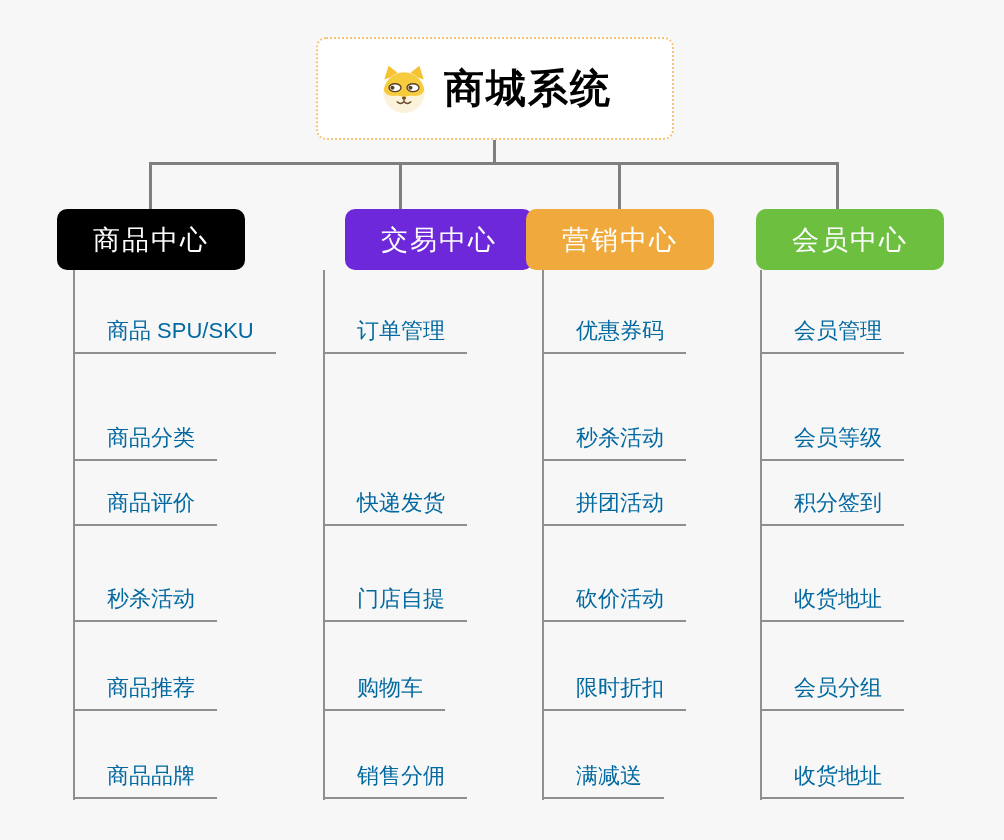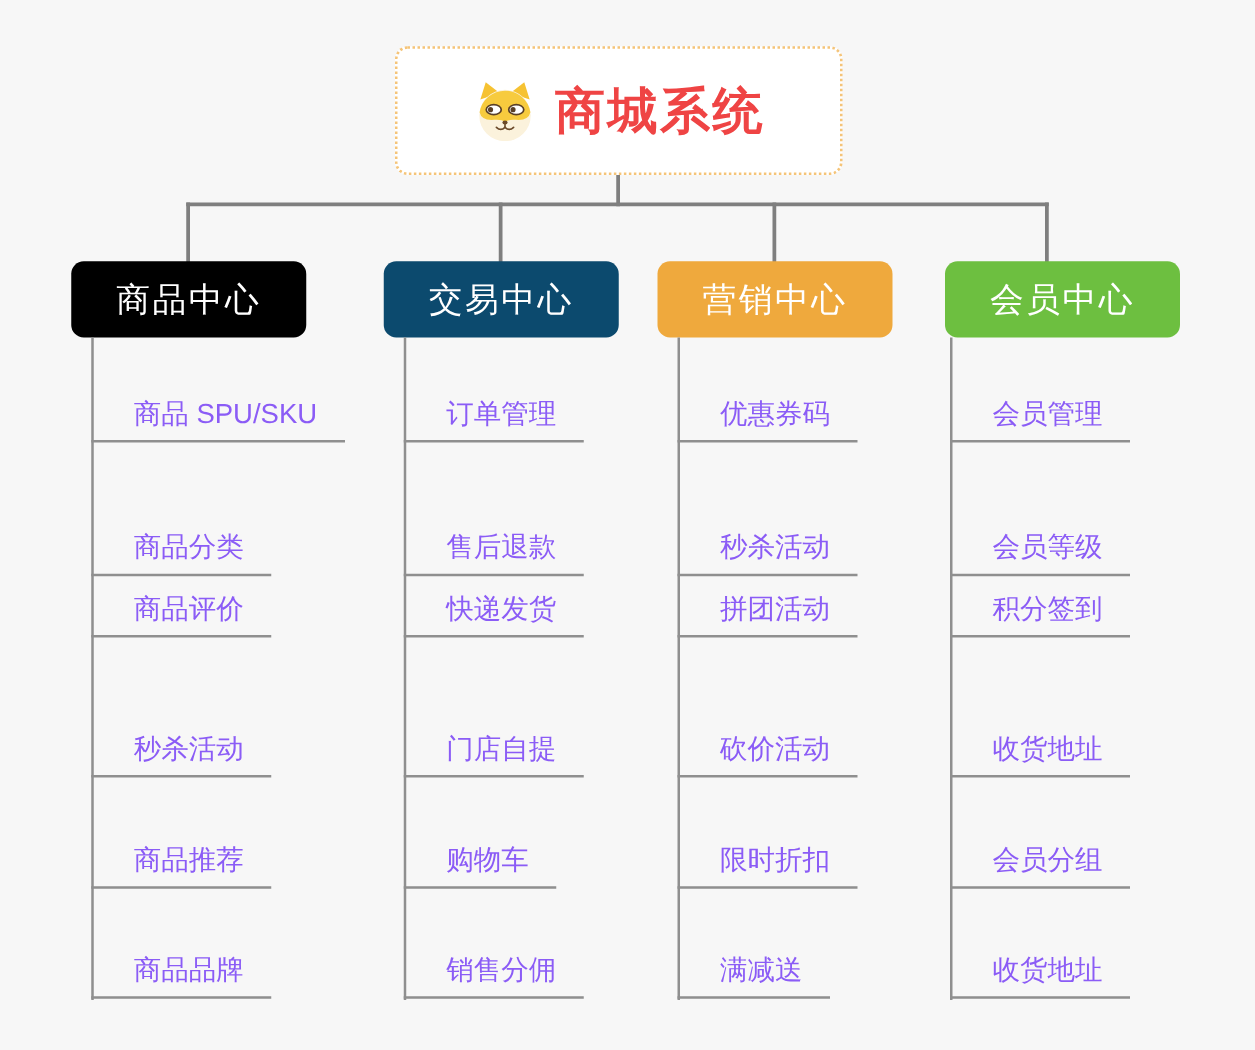--- a/index.html
+++ b/index.html
@@ -22,21 +22,21 @@
   .drop.d3 { left:836px; }
 
   
   .root-node {
     position:absolute; left:316px; top:37px; width:358px; height:103px;
     background:#ffffff; border:2px dotted #f5c478; border-radius:10px;
     display:flex; align-items:center; justify-content:center; gap:14px;
     cursor:pointer;
   }
   .root-title {
-    font-size:40px; font-weight:600; color:#ef4444; letter-spacing:2px;
+    font-size:40px; font-weight:600; color:#000000; letter-spacing:2px;
   }
   .shiba { display:inline-flex; }
 
   
   .branch { position:absolute; top:0; width:188px; height:840px; }
   .branch.b0 { left:57px; }
   .branch.b1 { left:307px; }
   .branch.b2 { left:526px; }
   .branch.b3 { left:744px; }
 
@@ -48,28 +48,28 @@
   }
 
   .spine {
     position:absolute; left:16px; top:270px; width:2px; height:530px;
     background:#8f8f8f;
   }
 
   .leaf {
     position:absolute; left:16px;
     display:inline-block; white-space:nowrap;
-    font-size:22px; color:#8b5cf6; line-height:30px;
+    font-size:22px; color:#0369a1; line-height:30px;
     padding:0 22px 6px 34px;
     border-bottom:2px solid #8f8f8f;
     cursor:pointer;
   }
   .leaf.r0 { top:316px; }
   .leaf.r1 { top:405px;margin-top:18px; }
-  .leaf.r2 { top:472px;text-align:center; }
+  .leaf.r2 { top:488px;text-align:center; }
   .leaf.r3 { top:584px; }
   .leaf.r4 { top:673px; }
   .leaf.r5 { top:761px; }
 </style>
 </head>
 <body>
 
 <div class="canvas">
 
   <div class="line stem"></div>
@@ -103,24 +103,23 @@
     <div class="spine"></div>
     <div class="leaf r0">商品 SPU/SKU</div>
     <div class="leaf r1">商品分类</div>
     <div class="leaf r2">商品评价</div>
     <div class="leaf r3">秒杀活动</div>
     <div class="leaf r4">商品推荐</div>
     <div class="leaf r5">商品品牌</div>
   </div>
 
   <div class="branch b1">
-    <div class="branch-header" style="background: #0c4a6e;">交易中心</div>
+    <div class="branch-header" style="background: #6d28d9; margin-left: 38px;">交易中心</div>
     <div class="spine"></div>
     <div class="leaf r0">订单管理</div>
-    <div class="leaf r1">售后退款</div>
     <div class="leaf r2">快递发货</div>
     <div class="leaf r3">门店自提</div>
     <div class="leaf r4">购物车</div>
     <div class="leaf r5">销售分佣</div>
   </div>
 
   <div class="branch b2">
     <div class="branch-header" style="background: rgb(239, 169, 61);">营销中心</div>
     <div class="spine"></div>
     <div class="leaf r0">优惠券码</div>

